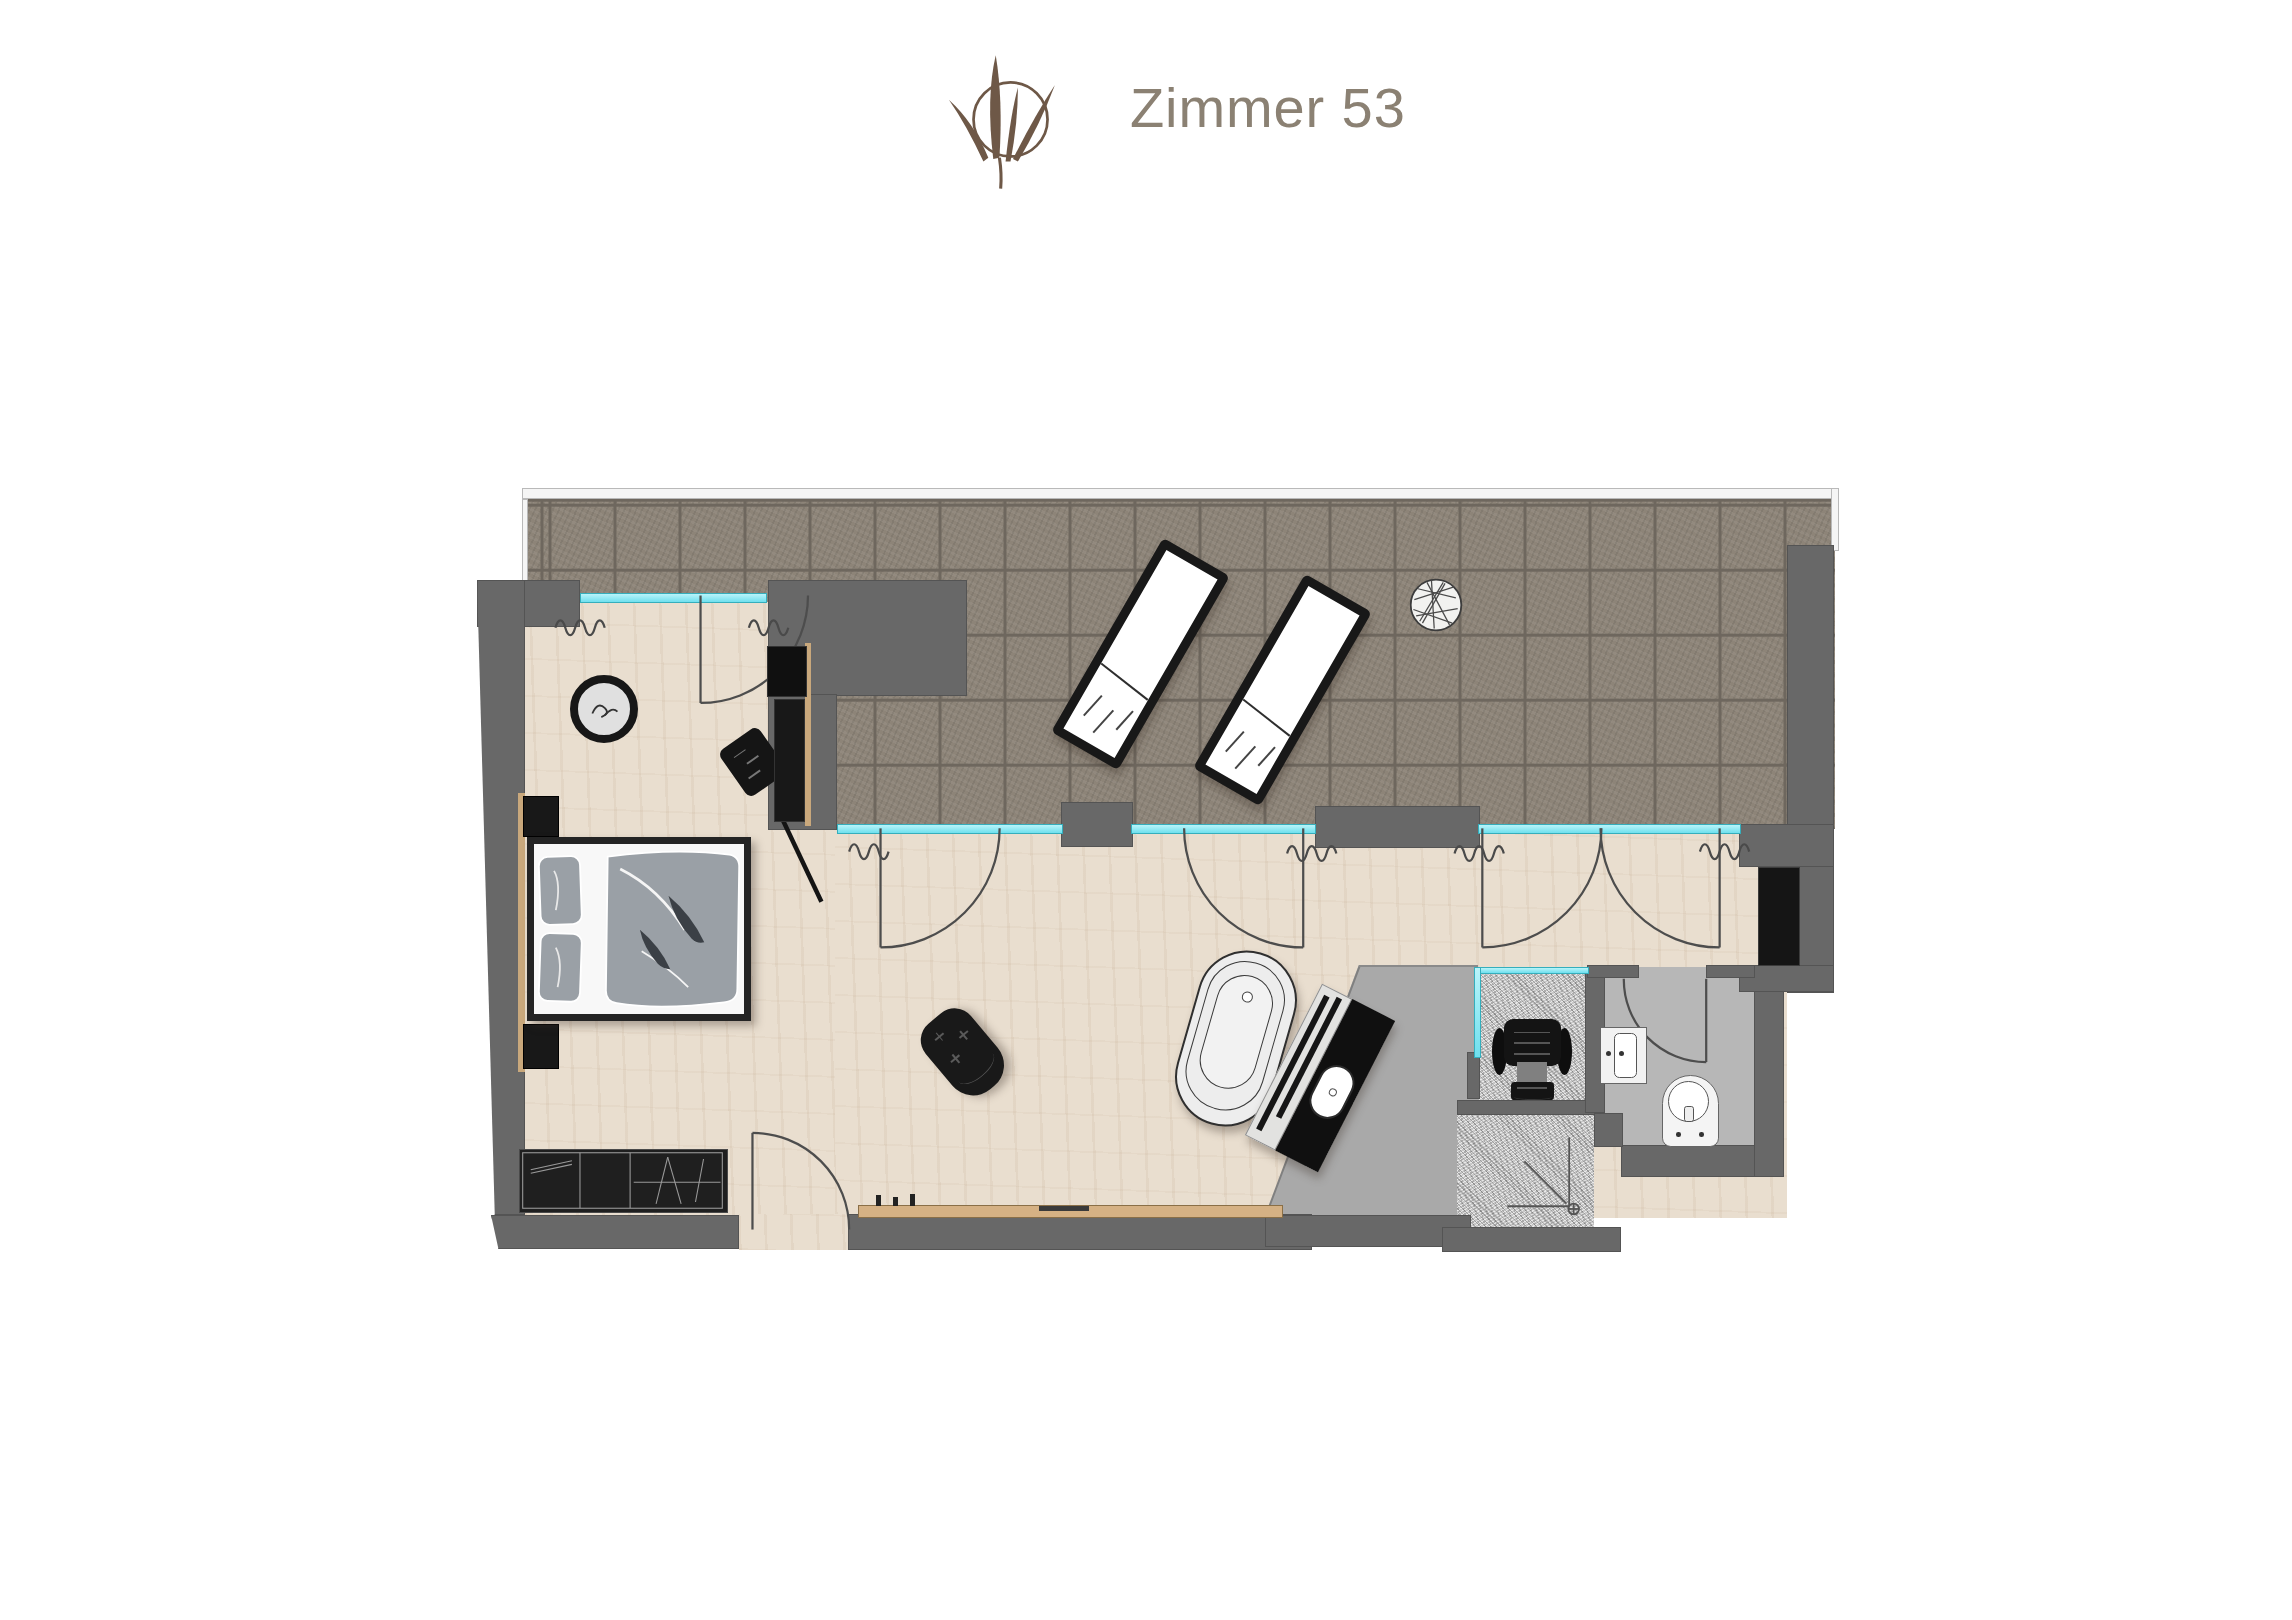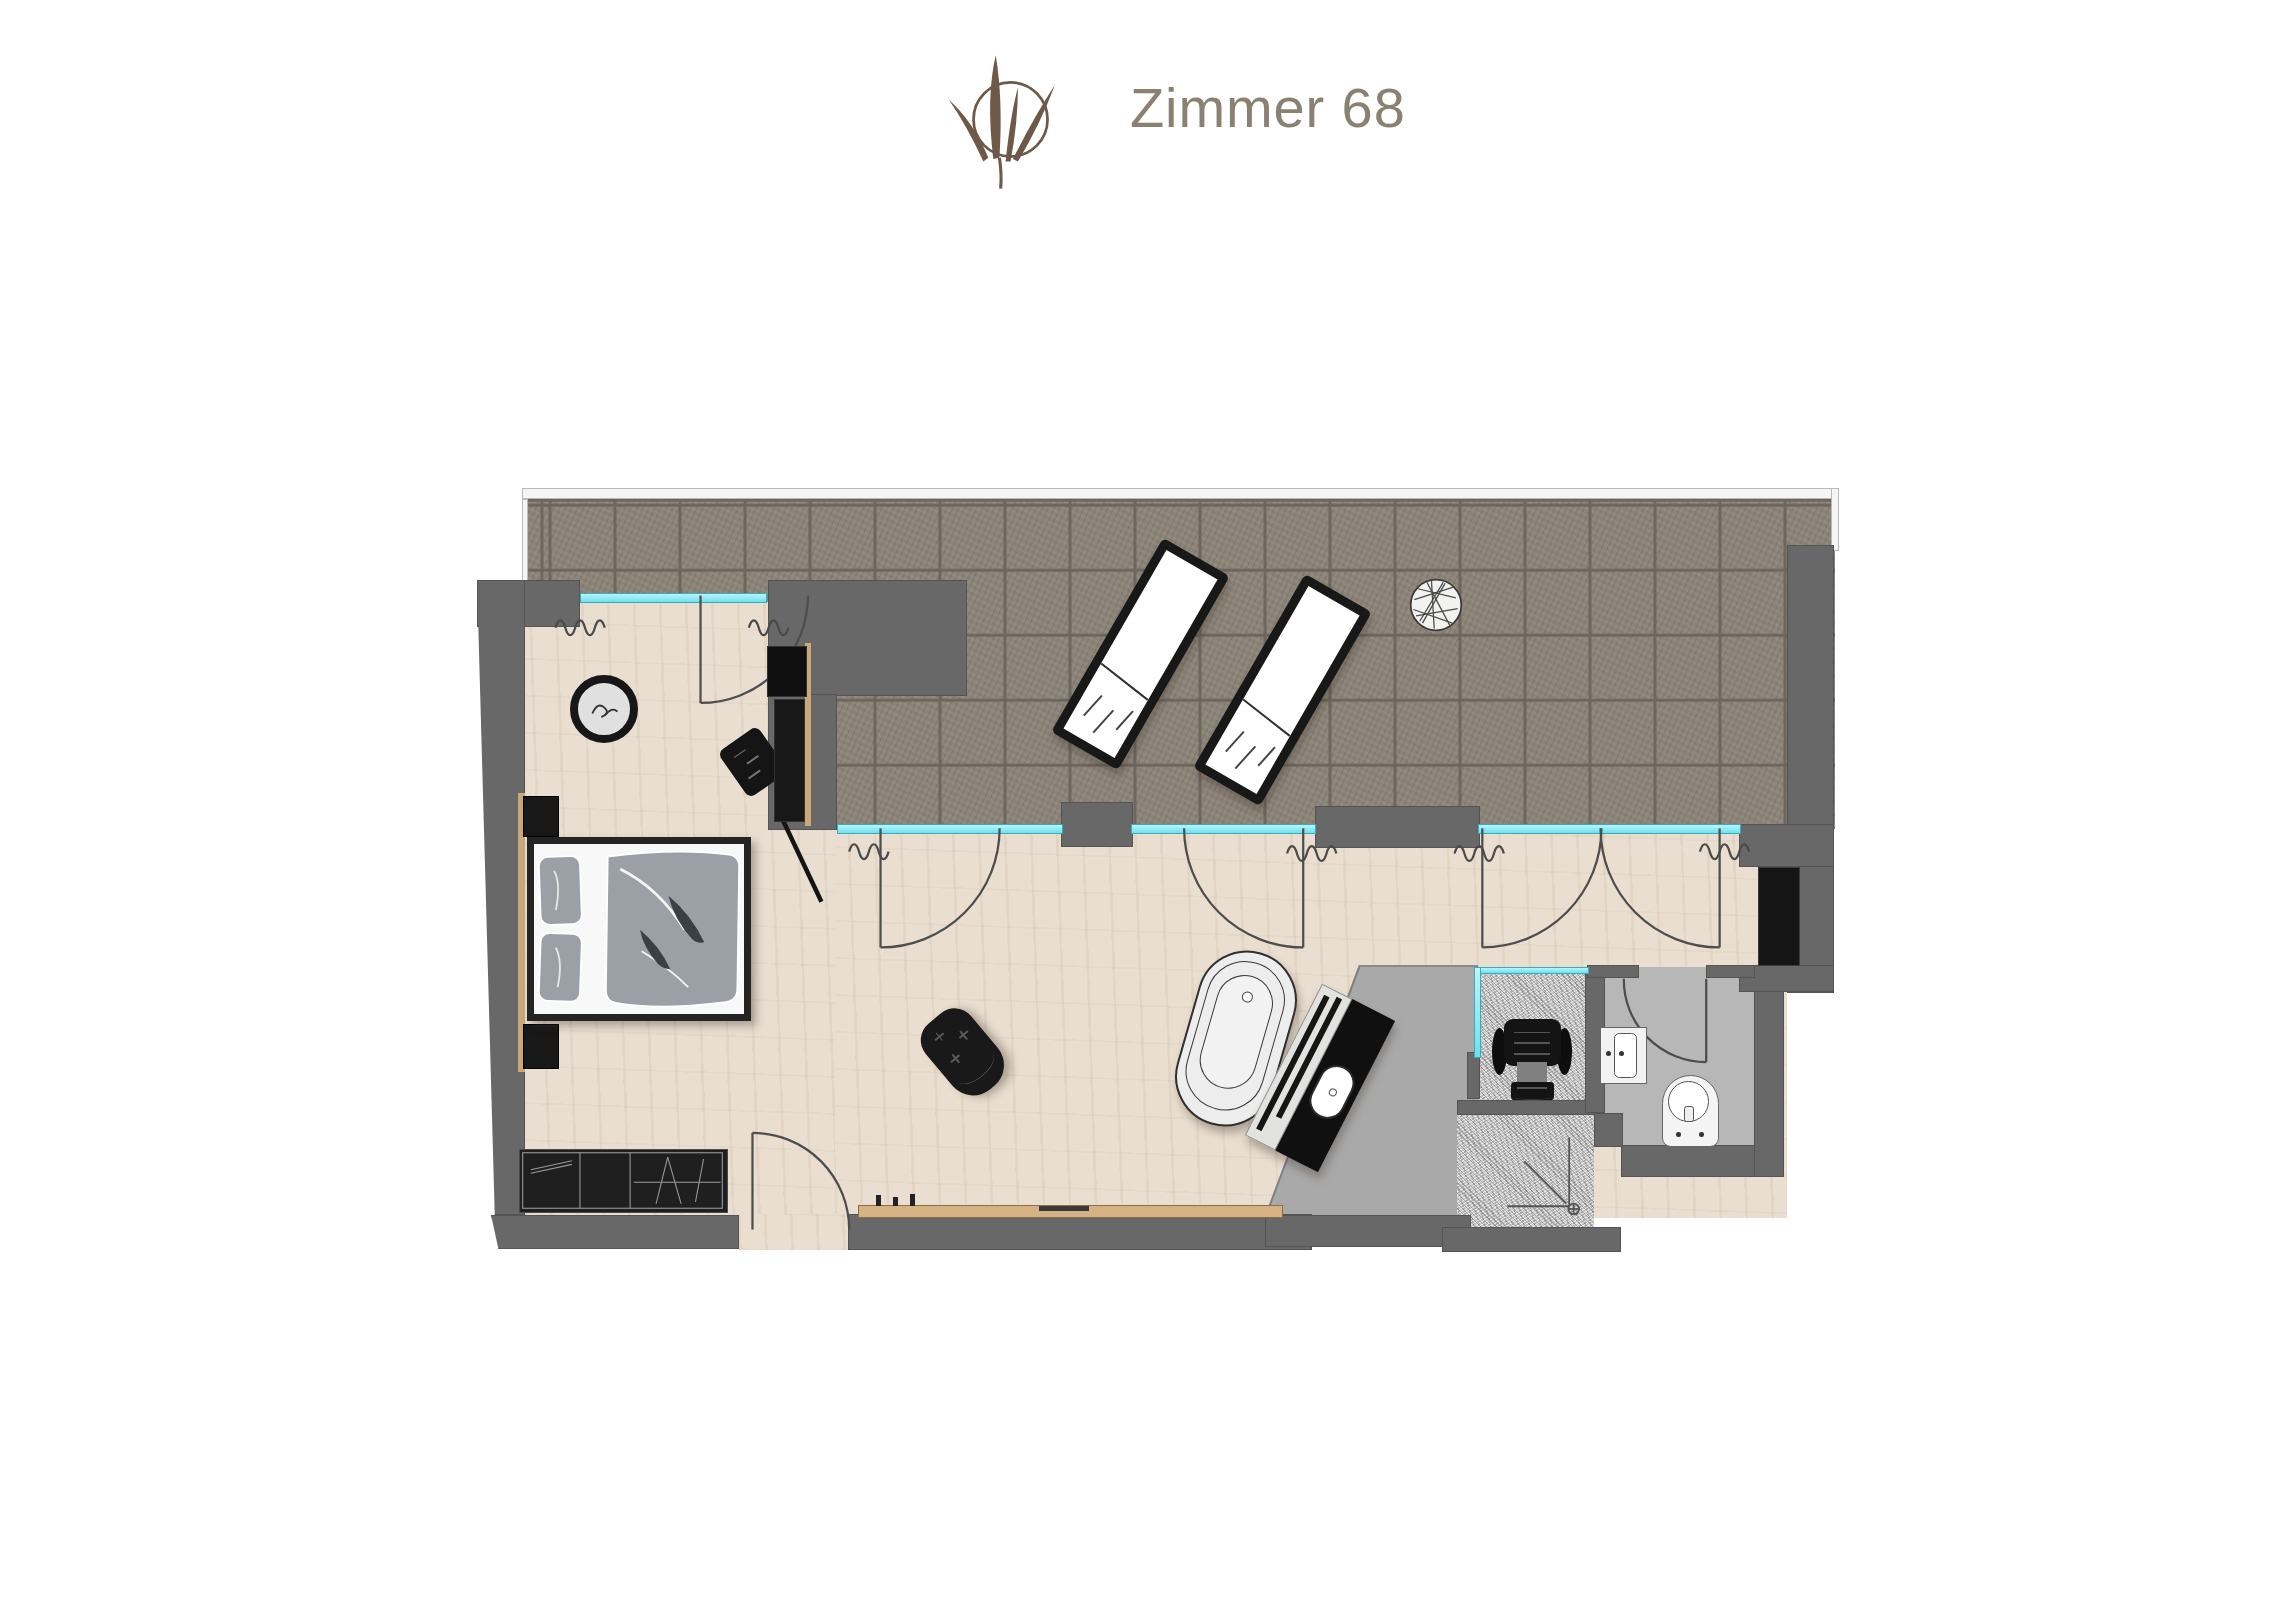--- a/index.html
+++ b/index.html
@@ -44,21 +44,21 @@
 <div class="page">
 
   <svg class="abs" style="left:937px;top:43px;width:152px;height:148px;z-index:10" viewBox="0 0 120 120">
     <circle cx="58" cy="62" r="30" fill="none" stroke="#6e5847" stroke-width="2.2"></circle>
     <path d="M36 96 Q22 66 8 46 Q28 64 40 93 Z" fill="#6e5847"></path>
     <path d="M44 94 Q38 44 46 10 Q52 46 49 93 Z" fill="#6e5847"></path>
     <path d="M54 96 Q58 58 64 36 Q64 64 58 96 Z" fill="#6e5847"></path>
     <path d="M60 94 Q78 58 94 34 Q82 66 64 96 Z" fill="#6e5847"></path>
     <path d="M49 93 Q51 106 50 118" fill="none" stroke="#6e5847" stroke-width="2.5"></path>
   </svg>
-  <div class="title">Zimmer 68</div>
+  <div class="title">Zimmer 53</div>
 
   <div class="abs frame" style="left:522px;top:488px;width:1317px;height:10.7px"></div>
   <div class="abs frame" style="left:1831px;top:488px;width:8px;height:63px"></div>
   <div class="abs frame" style="left:522px;top:499px;width:6.3px;height:85px"></div>
   <div class="abs terrace" style="left:527px;top:499px;width:1308px;height:330px"></div>
 
   <div class="abs wood" style="left:524px;top:602px;width:311px;height:613px"></div>
   <div class="abs wood" style="left:835px;top:828px;width:952px;height:390px"></div>
   <div class="abs wood" style="left:739px;top:1214px;width:111px;height:36px"></div>
 

